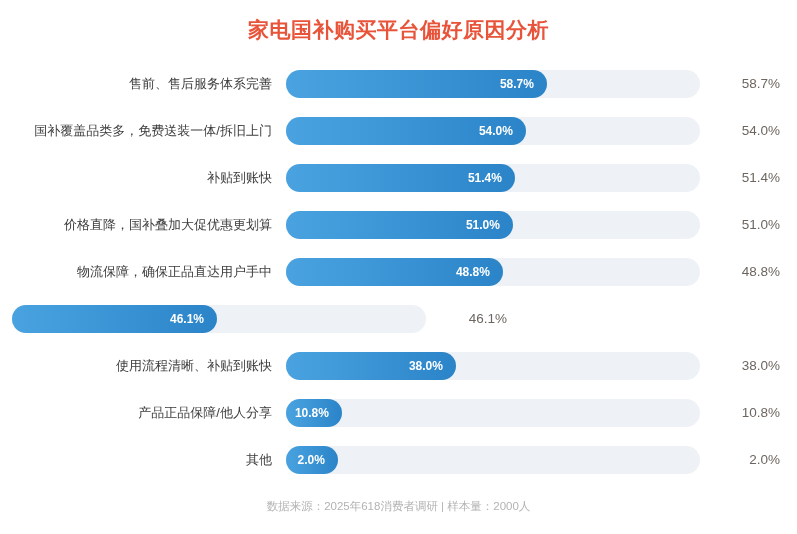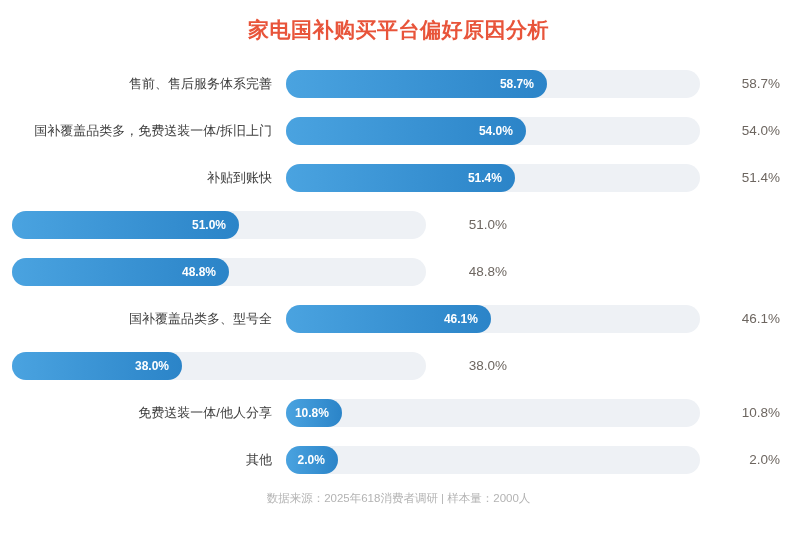--- a/index.html
+++ b/index.html
@@ -83,21 +83,21 @@
     width: 106px;
     padding-right: 25px;
     box-sizing: border-box;
     text-align: right;
     font-size: 13.5px;
     color: #6d6660;
     white-space: nowrap;
   }
   .footer {
     position: absolute;
-    bottom: 28px;
+    bottom: 20px;
     left: 0;
     width: 797px;
     text-align: center;
     font-size: 11.5px;
     color: #b3b3b3;
   }
 </style>
 </head>
 <body>
 
@@ -131,58 +131,60 @@
       <div class="row-label">补贴到账快</div>
       <div class="track">
         <div class="bar" style="width: 229px;">
           <span class="bar-label">51.4%</span>
         </div>
       </div>
       <div class="row-value">51.4%</div>
     </div>
 
     <div class="row">
+      <div class="row-label">价格直降，国补叠加大促优惠更划算</div>
       <div class="track">
         <div class="bar" style="width: 227px;">
           <span class="bar-label">51.0%</span>
         </div>
       </div>
       <div class="row-value">51.0%</div>
     </div>
 
     <div class="row">
+      <div class="row-label">物流保障，确保正品直达用户手中</div>
       <div class="track">
         <div class="bar" style="width: 217px;">
           <span class="bar-label">48.8%</span>
         </div>
       </div>
       <div class="row-value">48.8%</div>
     </div>
 
     <div class="row">
-      <div class="row-label">国补覆盖品类多、型号全</div>
       <div class="track">
         <div class="bar" style="width: 205px;">
           <span class="bar-label">46.1%</span>
         </div>
       </div>
       <div class="row-value">46.1%</div>
     </div>
 
     <div class="row">
+      <div class="row-label">使用流程清晰、补贴到账快</div>
       <div class="track">
         <div class="bar" style="width: 170px;">
           <span class="bar-label">38.0%</span>
         </div>
       </div>
       <div class="row-value">38.0%</div>
     </div>
 
     <div class="row">
-      <div class="row-label">免费送装一体/他人分享</div>
+      <div class="row-label">产品正品保障/他人分享</div>
       <div class="track">
         <div class="bar" style="width: 56px;">
           <span class="bar-label">10.8%</span>
         </div>
       </div>
       <div class="row-value">10.8%</div>
     </div>
 
     <div class="row">
       <div class="row-label">其他</div>

